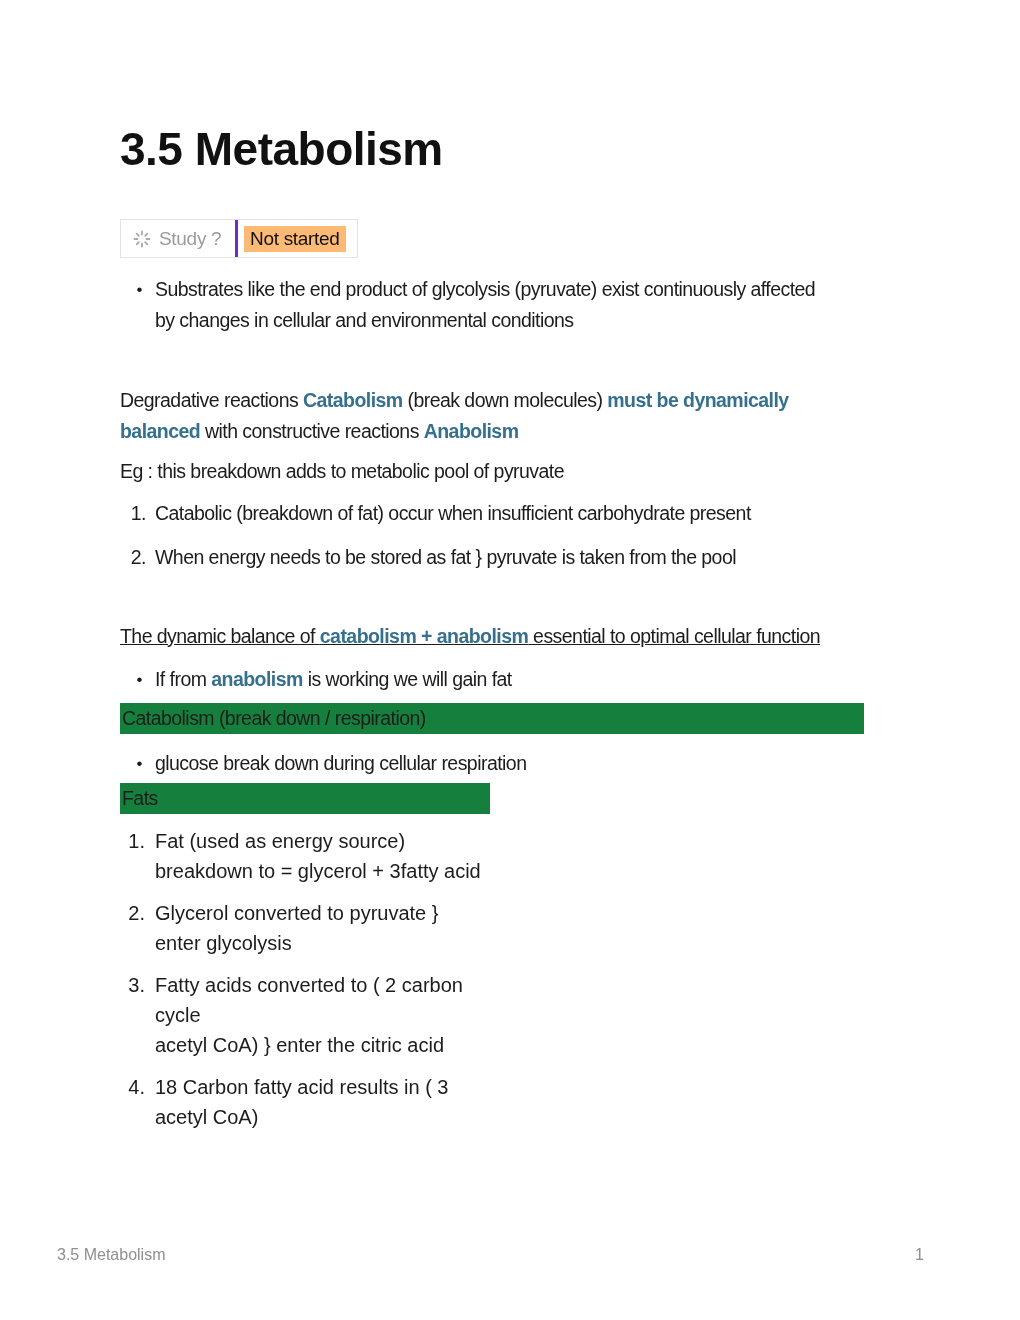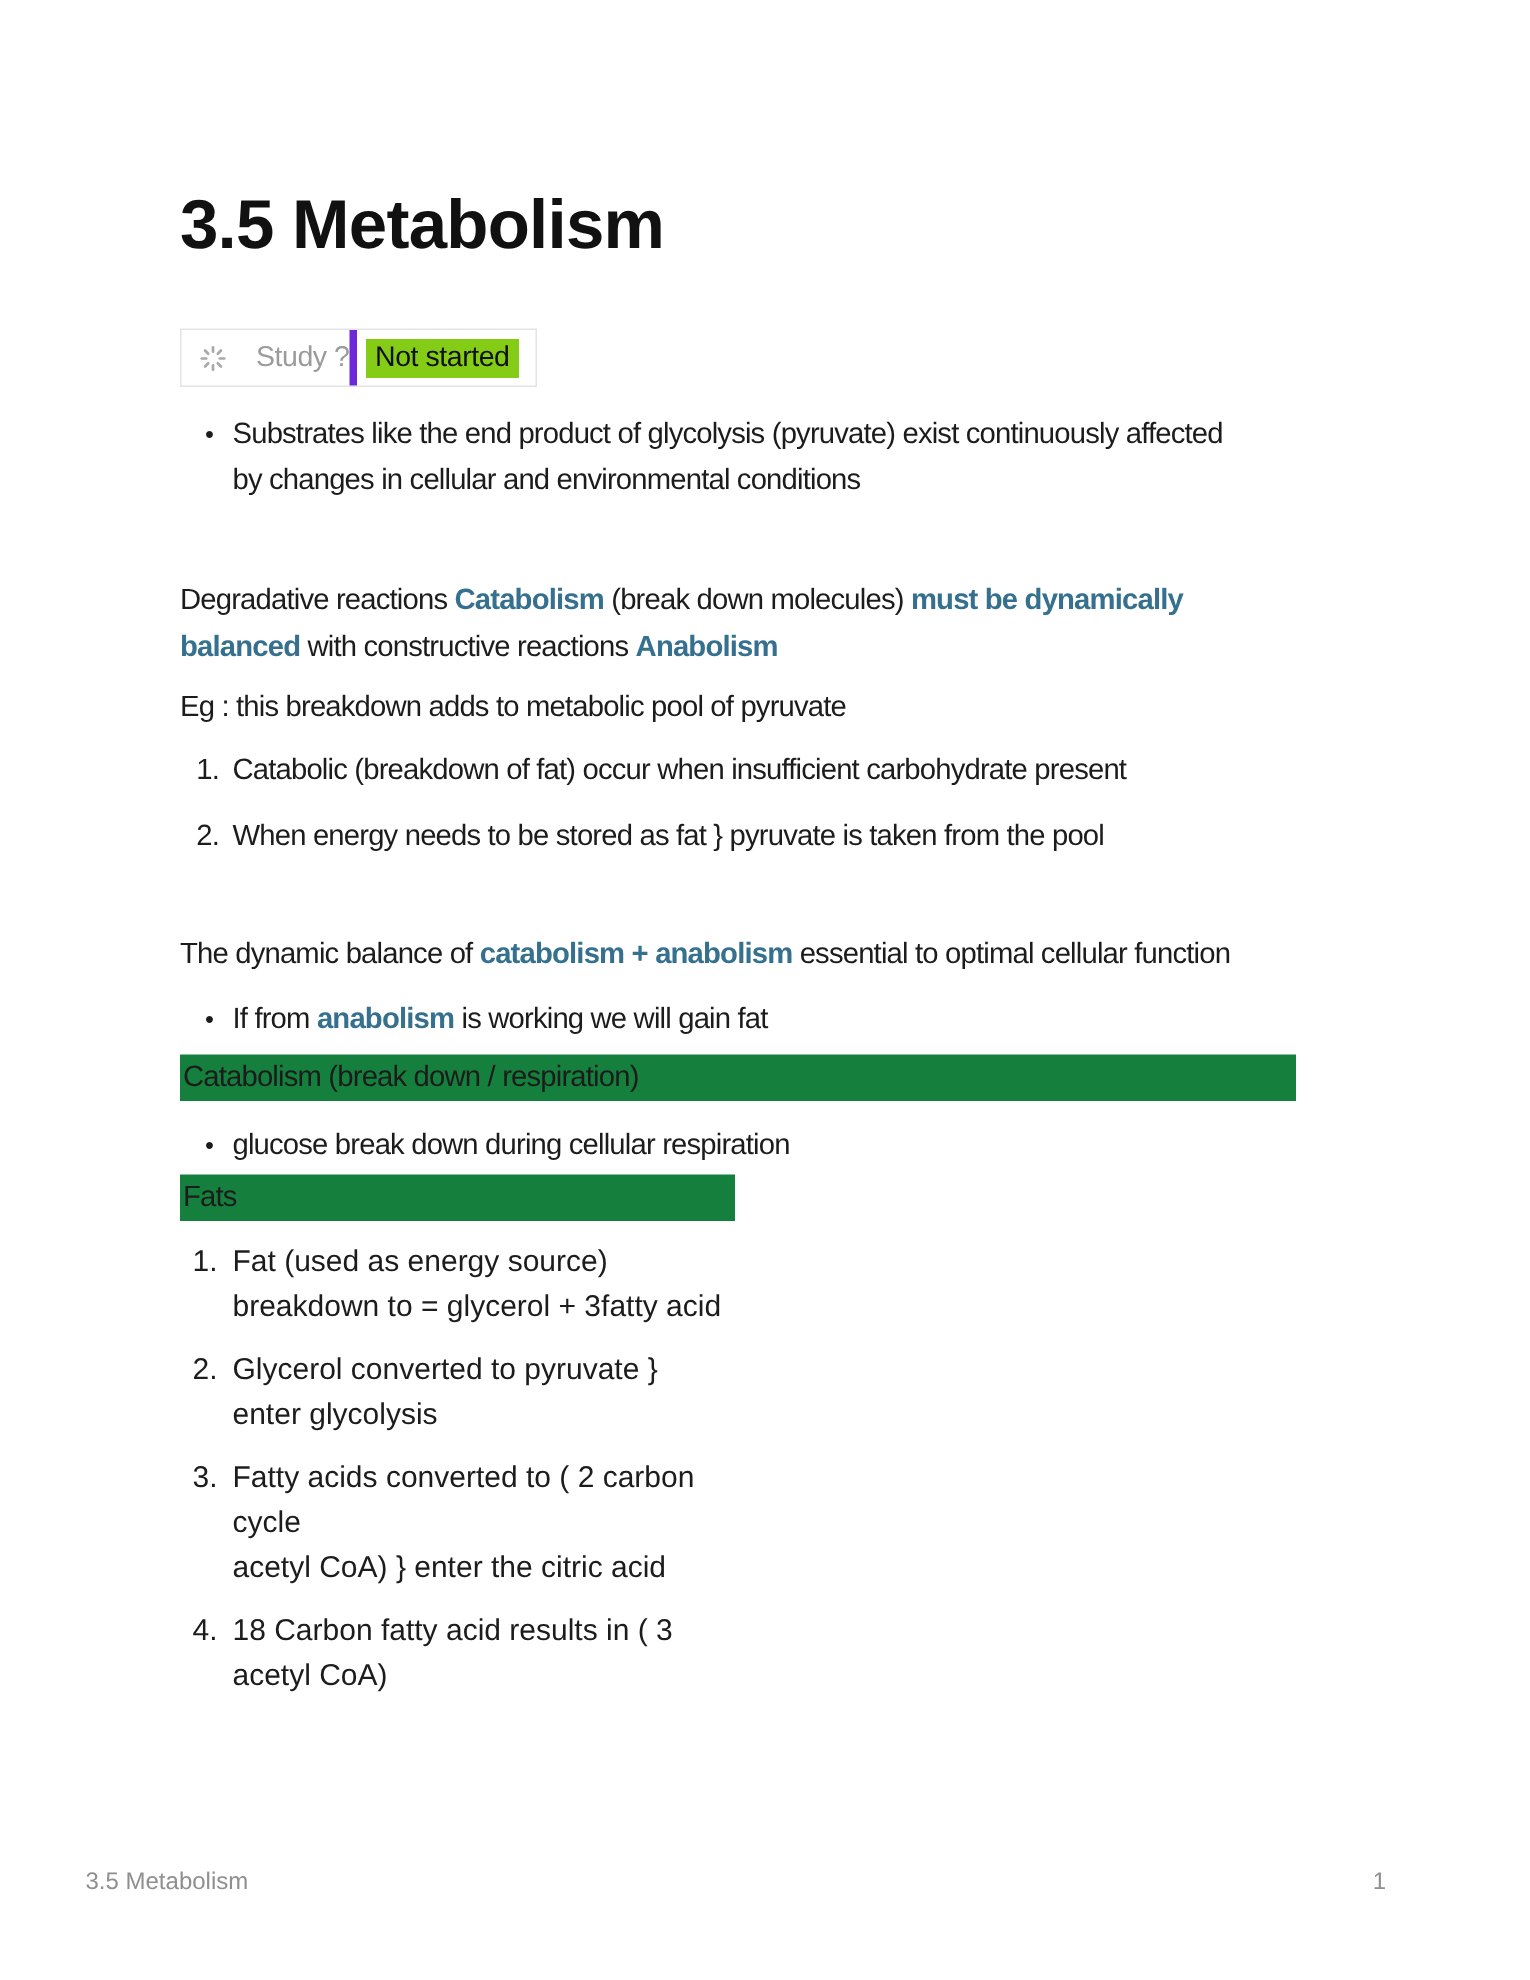--- a/index.html
+++ b/index.html
@@ -38,26 +38,25 @@
   }
   .status-cell {
     display:flex; align-items:center;
     font-size:19px; letter-spacing:-0.3px;
   }
   .status-prop {
     width:117px;
     padding-left:12px;
     gap:8px;
     color:#9b9b9b;
-    border-right:5px solid #6d28d9;
-    justify-content:space-between;
+    border-right:3px solid #6d28d9;
   }
   .status-val { width:119px; padding-left:6px; }
   .status-badge {
-    background:#84cc16;
+    background:#fdba74;
     color:#111111;
     padding:2px 6px;
   }
   .spinner { flex:none; display:block; }
 
   
   .row { display:flex; }
   .marker {
     flex:none; width:35px;
     text-align:right;
@@ -65,21 +64,21 @@
   }
   .marker.dot { padding-right:13px; font-size:17px; }
   .row-body { flex:1; }
 
   .bullet-intro { margin-top:16px; }
   .para-deg    { margin-top:49px; }
   .eg          { margin-top:9px;  }
   .pool-list   { margin-top:11px; }
   .pool-list .row { margin-bottom:13px; }
   .pool-list .row:last-child { margin-bottom:0; }
-  .para-balance{ margin-top:48px; }
+  .para-balance{ margin-top:48px;text-decoration:underline; }
   .bullet-anab { margin-top:12px; }
 
   .section-heading {
     height:31px;
     display:flex; align-items:center;
     background:#15803d;
     padding-left:2px;
   }
   .heading-catabolism { margin-top:8px; }
   .bullet-glucose { margin-top:14px; }

